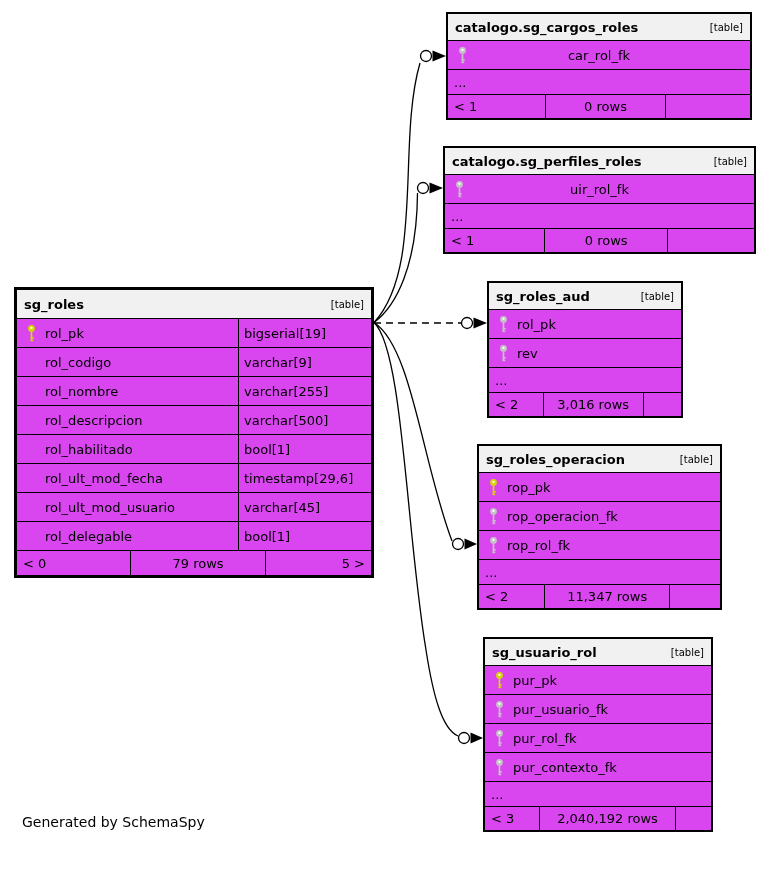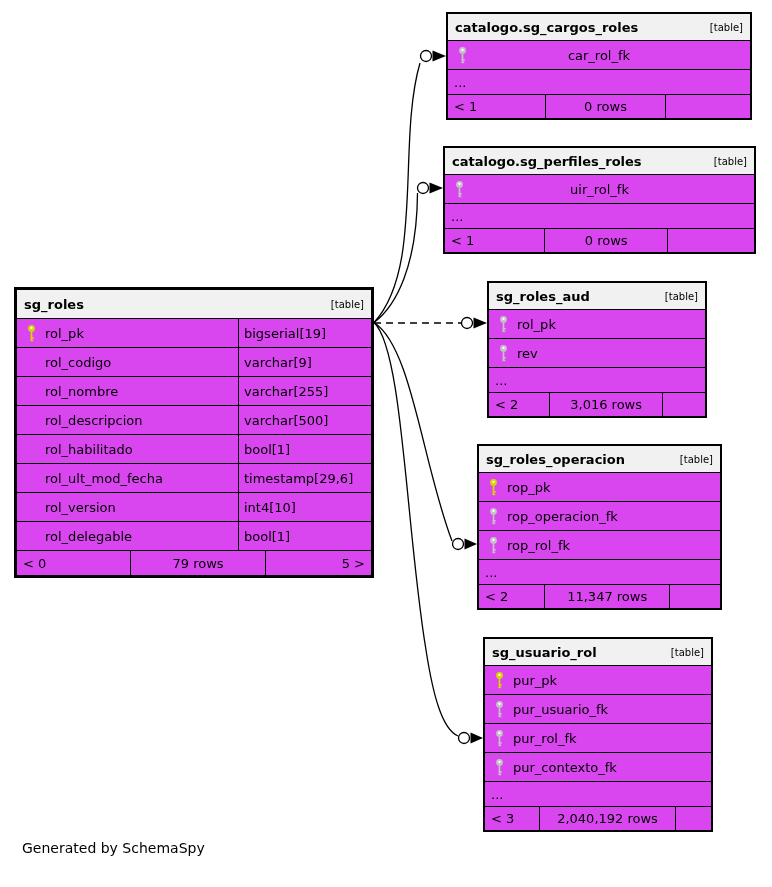--- a/index.html
+++ b/index.html
@@ -35,21 +35,21 @@
   .tfoot{display:flex;height:24px;align-items:stretch;box-sizing:border-box;}
   .tfoot span{display:flex;align-items:center;box-sizing:border-box;}
   .tfoot span+span{border-left:1px solid #000;}
   .fl{padding-left:6px;justify-content:flex-start;}
   .fc{justify-content:center;}
   .fr{justify-content:flex-end;padding-right:6px;}
   .pk{color:#d6d600;}
   .fk{color:#c4c4c4;}
   .kicon{display:block;}
   .credit{
-    position:absolute;left:22px;top:840px;font-size:14px;white-space:nowrap;
+    position:absolute;left:22px;top:814px;font-size:14px;white-space:nowrap;
   }
 </style>
 </head>
 <body>
 
 <svg class="wires" width="772" height="887" viewBox="0 0 772 887">
   <g stroke="#000" stroke-width="1.3" fill="none">
     <path d="M374,322.5 C424,268 397,142 420,63"></path>
     <path d="M374,322.5 C396,306 417,266 417.5,193"></path>
     <line x1="374" y1="323" x2="461" y2="323" stroke-dasharray="7,5"></line>
@@ -160,36 +160,36 @@
     <span class="namecell">rol_habilitado</span>
     <span class="typecell">bool[1]</span>
   </div>
   <div class="trow">
     <span class="kcell"></span>
     <span class="namecell">rol_ult_mod_fecha</span>
     <span class="typecell">timestamp[29,6]</span>
   </div>
   <div class="trow">
     <span class="kcell"></span>
-    <span class="namecell">rol_version</span>
-    <span class="typecell">int4[10]</span>
+    <span class="namecell">rol_ult_mod_usuario</span>
+    <span class="typecell">varchar[45]</span>
   </div>
   <div class="trow">
     <span class="kcell"></span>
     <span class="namecell">rol_delegable</span>
     <span class="typecell">bool[1]</span>
   </div>
   <div class="tfoot" style="height:25px;">
     <span class="fl" style="flex:0 0 32%;">&lt; 0</span>
     <span class="fc" style="flex:0 0 38%;">79 rows</span>
     <span class="fr" style="flex:1;">5 &gt;</span>
   </div>
 </div>
 
-<div class="tbl" style="left:487px;top:281px;width:220px;">
+<div class="tbl" style="left:487px;top:281px;width:196px;">
   <div class="thead">
     <span class="tname">sg_roles_aud</span>
     <span class="ttype">[table]</span>
   </div>
   <div class="trow">
     <span class="kcell">
         <svg class="kicon fk" width="11" height="18" viewBox="0 0 12 19">
           <circle cx="6" cy="4.5" r="3.7" fill="currentColor"></circle>
           <circle cx="6" cy="3.9" r="1.3" fill="#fff"></circle>
           <rect x="5.1" y="7.8" width="1.8" height="10.5" fill="currentColor"></rect>

